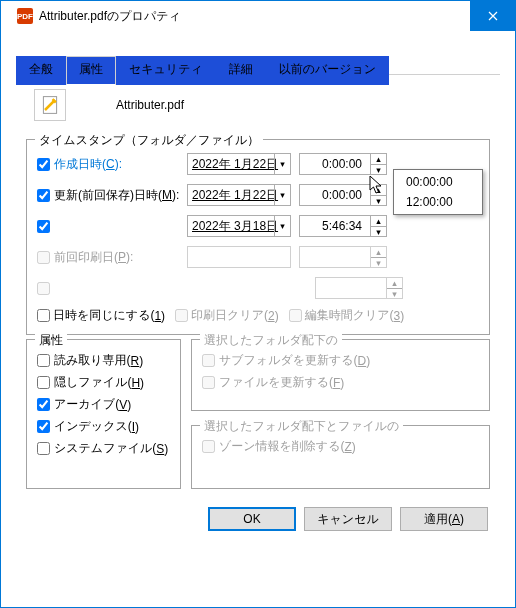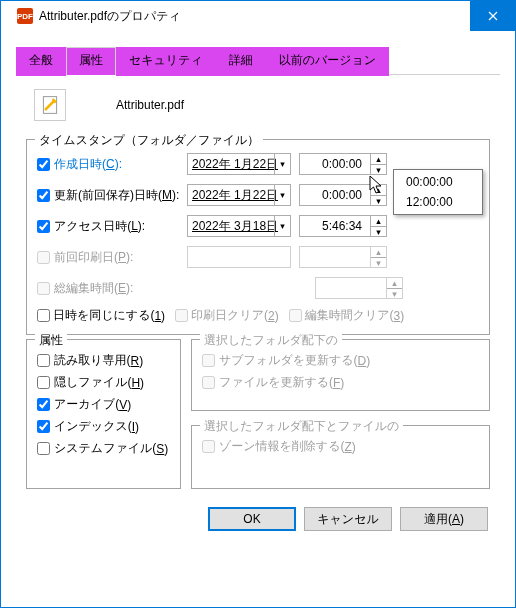--- a/index.html
+++ b/index.html
@@ -5,21 +5,21 @@
 * { box-sizing: border-box; font-family: "Meiryo UI", "Yu Gothic UI", sans-serif; font-size: 12px; }
 body { margin: 0; background: #fff; }
 .window { width: 516px; height: 608px; border: 1px solid #0078d7; position: relative; background: #fff; }
 .titlebar { height: 30px; background: #fff; display: flex; align-items: center; padding-left: 16px; }
 .titlebar-icon { width: 16px; height: 16px; background: #d83b01; display: inline-flex; align-items: center; justify-content: center; color: #fff; font-size: 8px; font-weight: bold; border-radius: 2px; }
 .titlebar-text { margin-left: 6px; flex: 1; color: #000; }
 .close-btn { width: 45px; height: 30px; background: #0078d7; color: #fff; display: flex; align-items: center; justify-content: center; font-size: 14px; cursor: pointer; }
 .close-btn svg { width: 10px; height: 10px; }
 .client { padding: 10px 15px 12px 15px; }
 .tabs { display: flex; border-bottom: 1px solid #d0d0d0; margin-top: 4px; }
-.tab { padding: 4px 12px 6px 12px; border: 1px solid transparent; border-bottom: none; cursor: pointer; position: relative; top: 2px; background: #d946ef; }
+.tab { padding: 4px 12px 6px 12px; border: 1px solid transparent; border-bottom: none; cursor: pointer; position: relative; top: 11px; background: #1d4ed8; }
 .tab.active { border: 1px solid #d0d0d0; border-bottom: 1px solid #fff; }
 .content { padding: 14px 10px 8px 10px; }
 .file-row { display: flex; align-items: center; margin-bottom: 18px; padding-left: 8px; }
 .file-icon { width: 32px; height: 32px; background: #fff; border: 1px solid #ccc; display: flex; align-items: center; justify-content: center; margin-right: 50px; }
 .file-icon svg { width: 20px; height: 20px; }
 .fieldset { border: 1px solid #a3a3a3; padding: 12px 10px 10px 10px; margin-bottom: 4px; position: relative; }
 .legend { position: absolute; top: -8px; left: 8px; background: #fff; padding: 0 4px; color: #000; }
 .legend.disabled { color: #a0a0a0; }
 .ts-row { display: flex; align-items: center; margin-bottom: 7px; height: 24px; }
 .ts-check { width: 150px; display: flex; align-items: center; }
@@ -132,21 +132,20 @@
               </div>
               <div>
                 <span class="caret">▾</span>
               </div>
             </div>
         </div>
 
         <div class="ts-row">
           <label class="ts-check">
             <input type="checkbox" checked="" style="">
-            <span><span>アクセス日時(</span><u>L</u><span>):</span></span>
           </label>
           <div class="date-combo">
             <span>2022年  3月18日</span>
             <span class="dd">
                 <span class="caret">▾</span>
               </span>
           </div>
           <div class="time-combo">
               <span>5:46:34</span>
             </div>
@@ -173,21 +172,20 @@
               </div>
               <div>
                 <span class="caret" style="color:#a0a0a0">▾</span>
               </div>
             </div>
         </div>
 
         <div class="ts-row">
           <label class="ts-check disabled">
             <input type="checkbox" disabled="" style="">
-            <span><span>総編集時間(</span><u>E</u><span>):</span></span>
           </label>
           <div style="width:128px"></div>
           <div class="time-combo disabled-box"></div>
           <div class="spin disabled-box">
               <div>
                 <span class="caret" style="color:#a0a0a0">▴</span>
               </div>
               <div>
                 <span class="caret" style="color:#a0a0a0">▾</span>
               </div>

